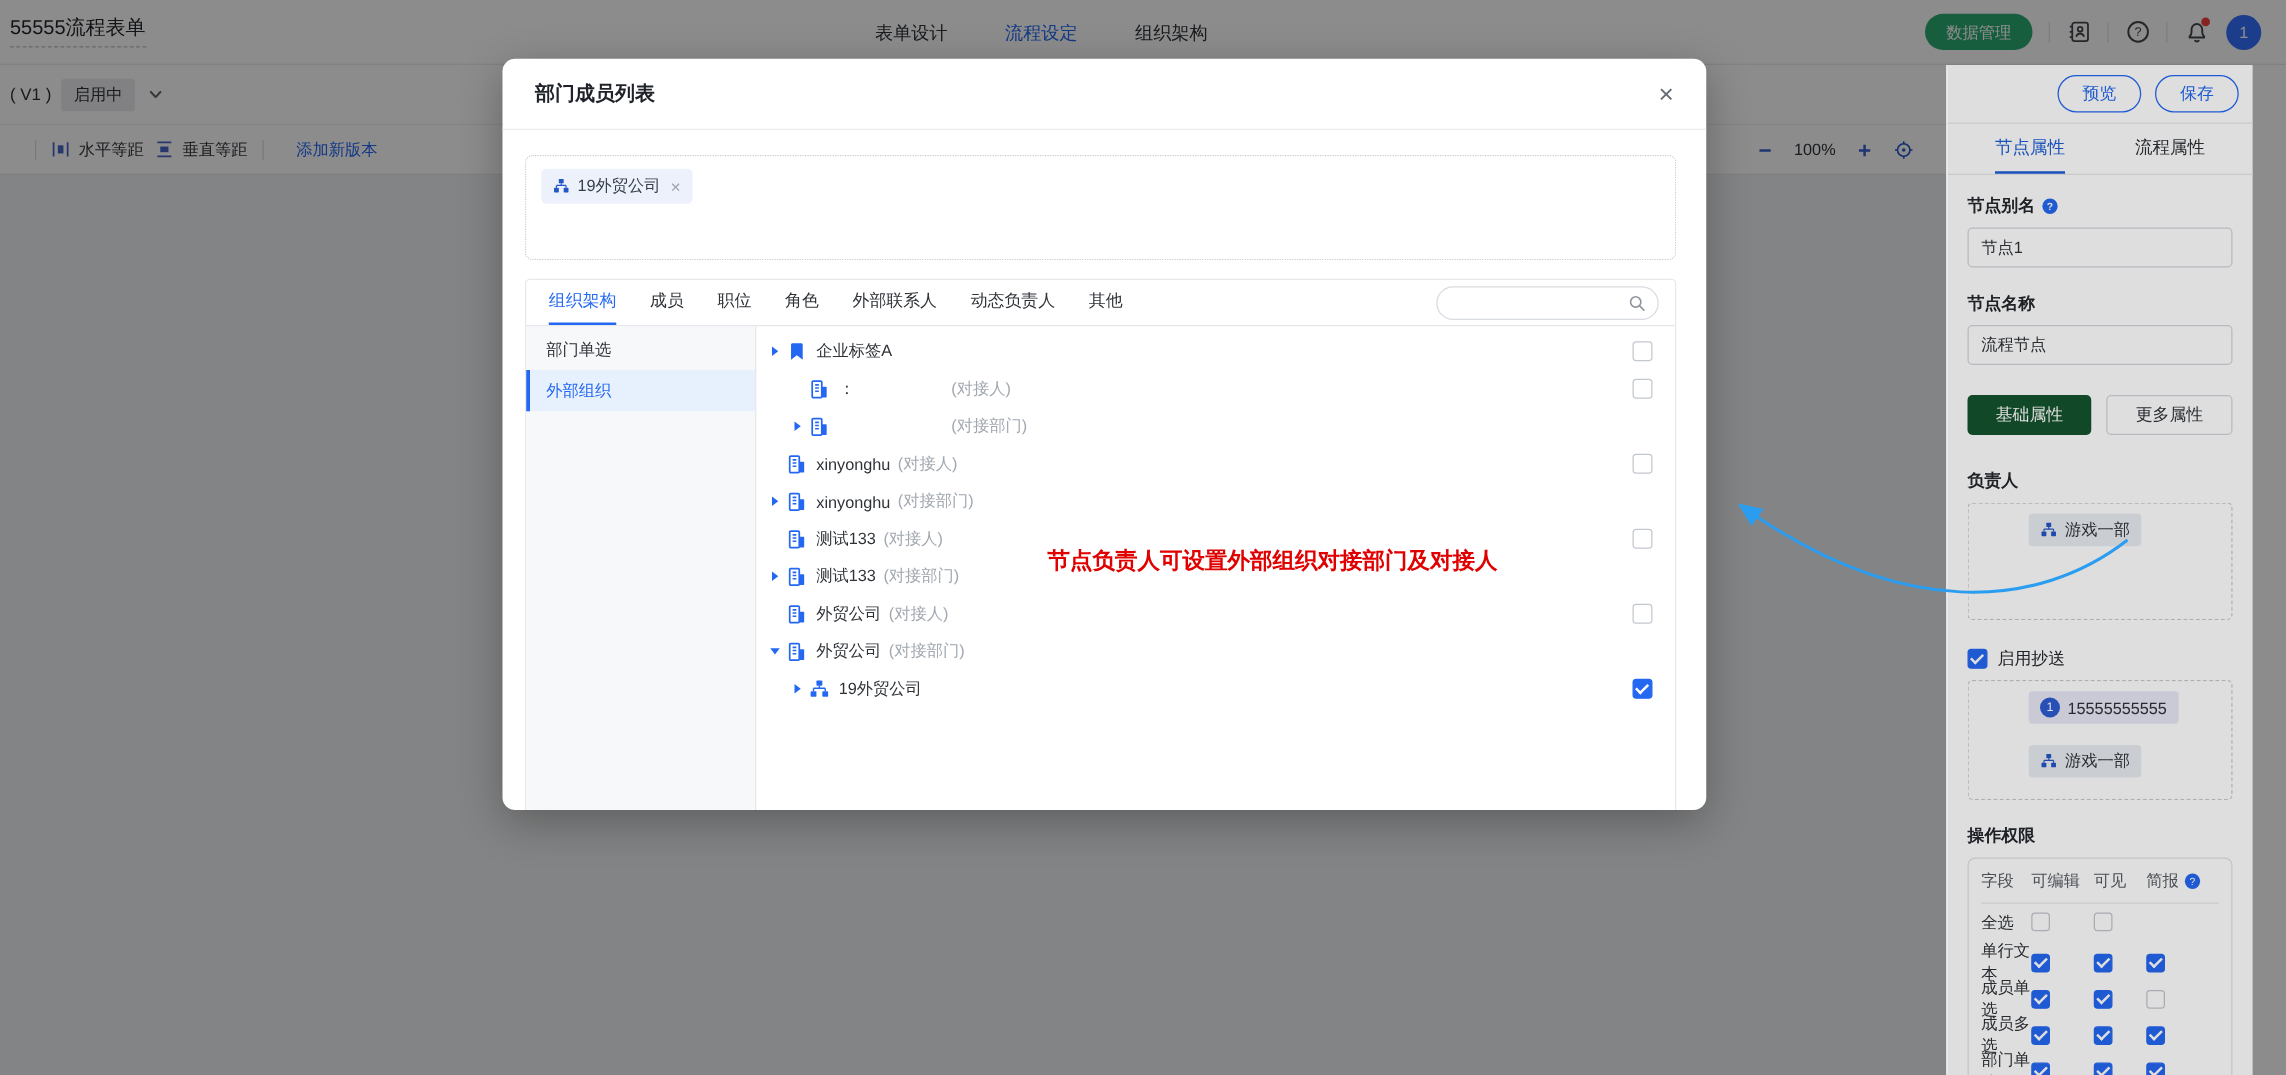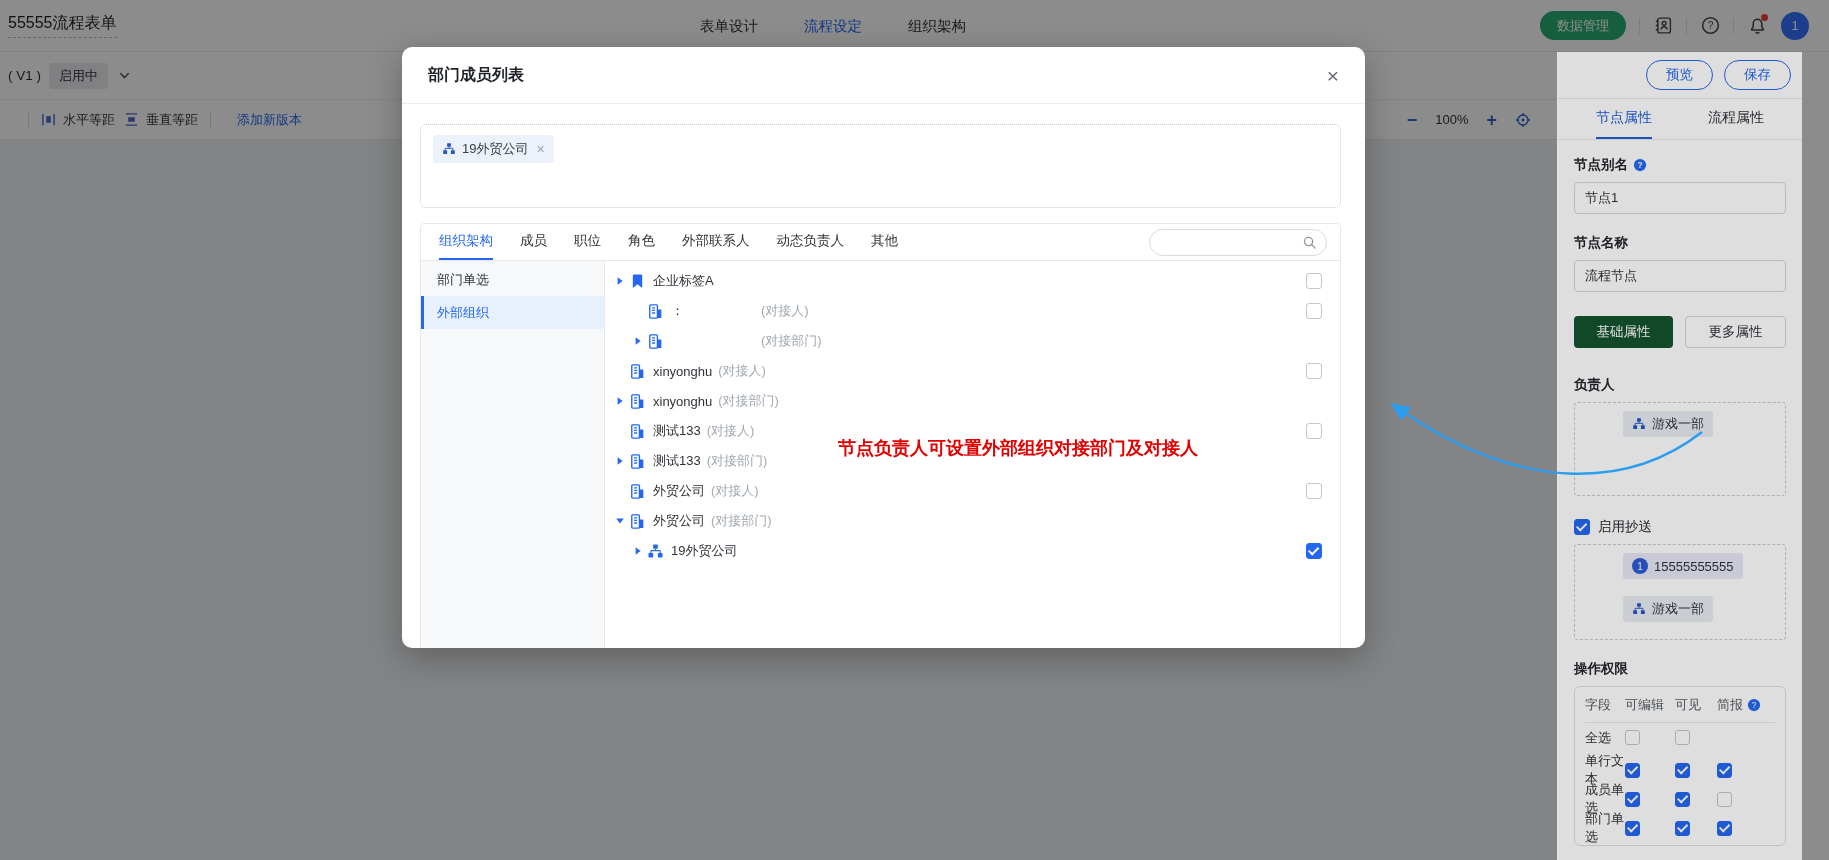--- a/index.html
+++ b/index.html
@@ -310,20 +310,26 @@
               <span class="cb checked"></span>
               <span class="cb checked"></span>
             </div>
             <div class="perm-row">
               <span>成员单选</span>
               <span class="cb checked"></span>
               <span class="cb checked"></span>
               <span class="cb unchecked"></span>
             </div>
             <div class="perm-row">
+              <span>成员多选</span>
+              <span class="cb checked"></span>
+              <span class="cb checked"></span>
+              <span class="cb checked"></span>
+            </div>
+            <div class="perm-row">
               <span>部门单选</span>
               <span class="cb checked"></span>
               <span class="cb checked"></span>
               <span class="cb checked"></span>
             </div>
           </div>
       </div>
     </div>
   </aside>
 

